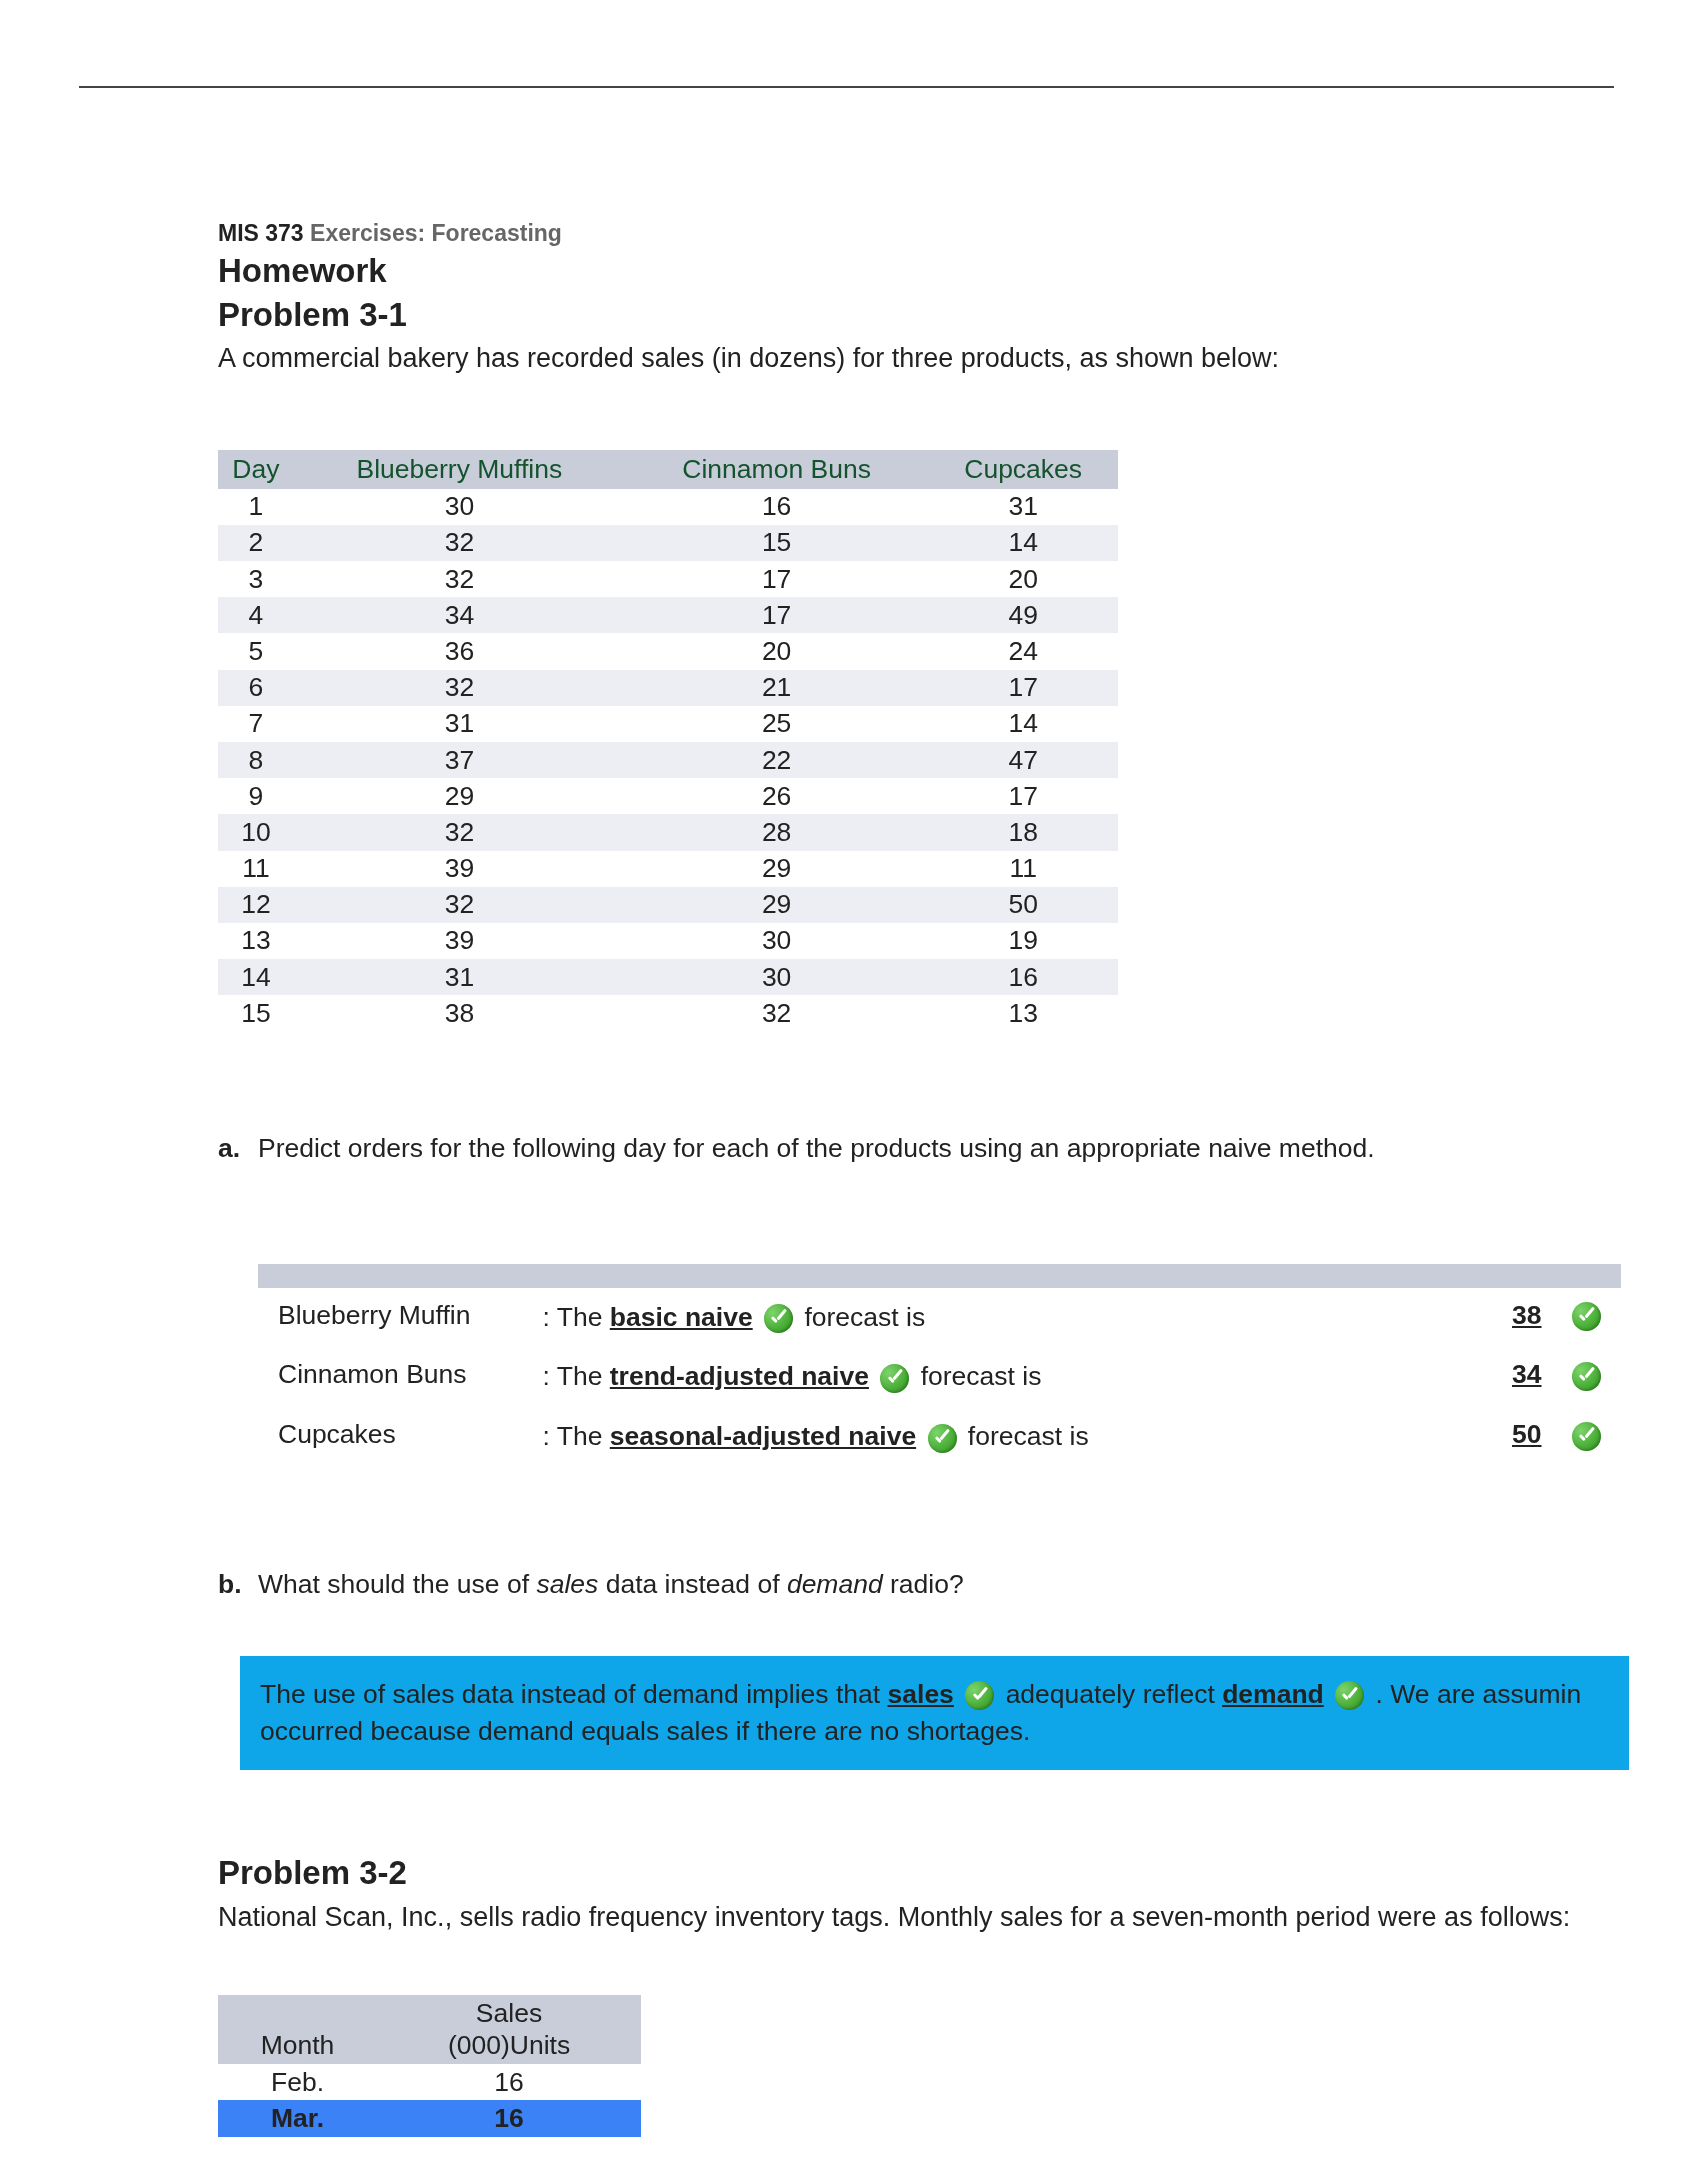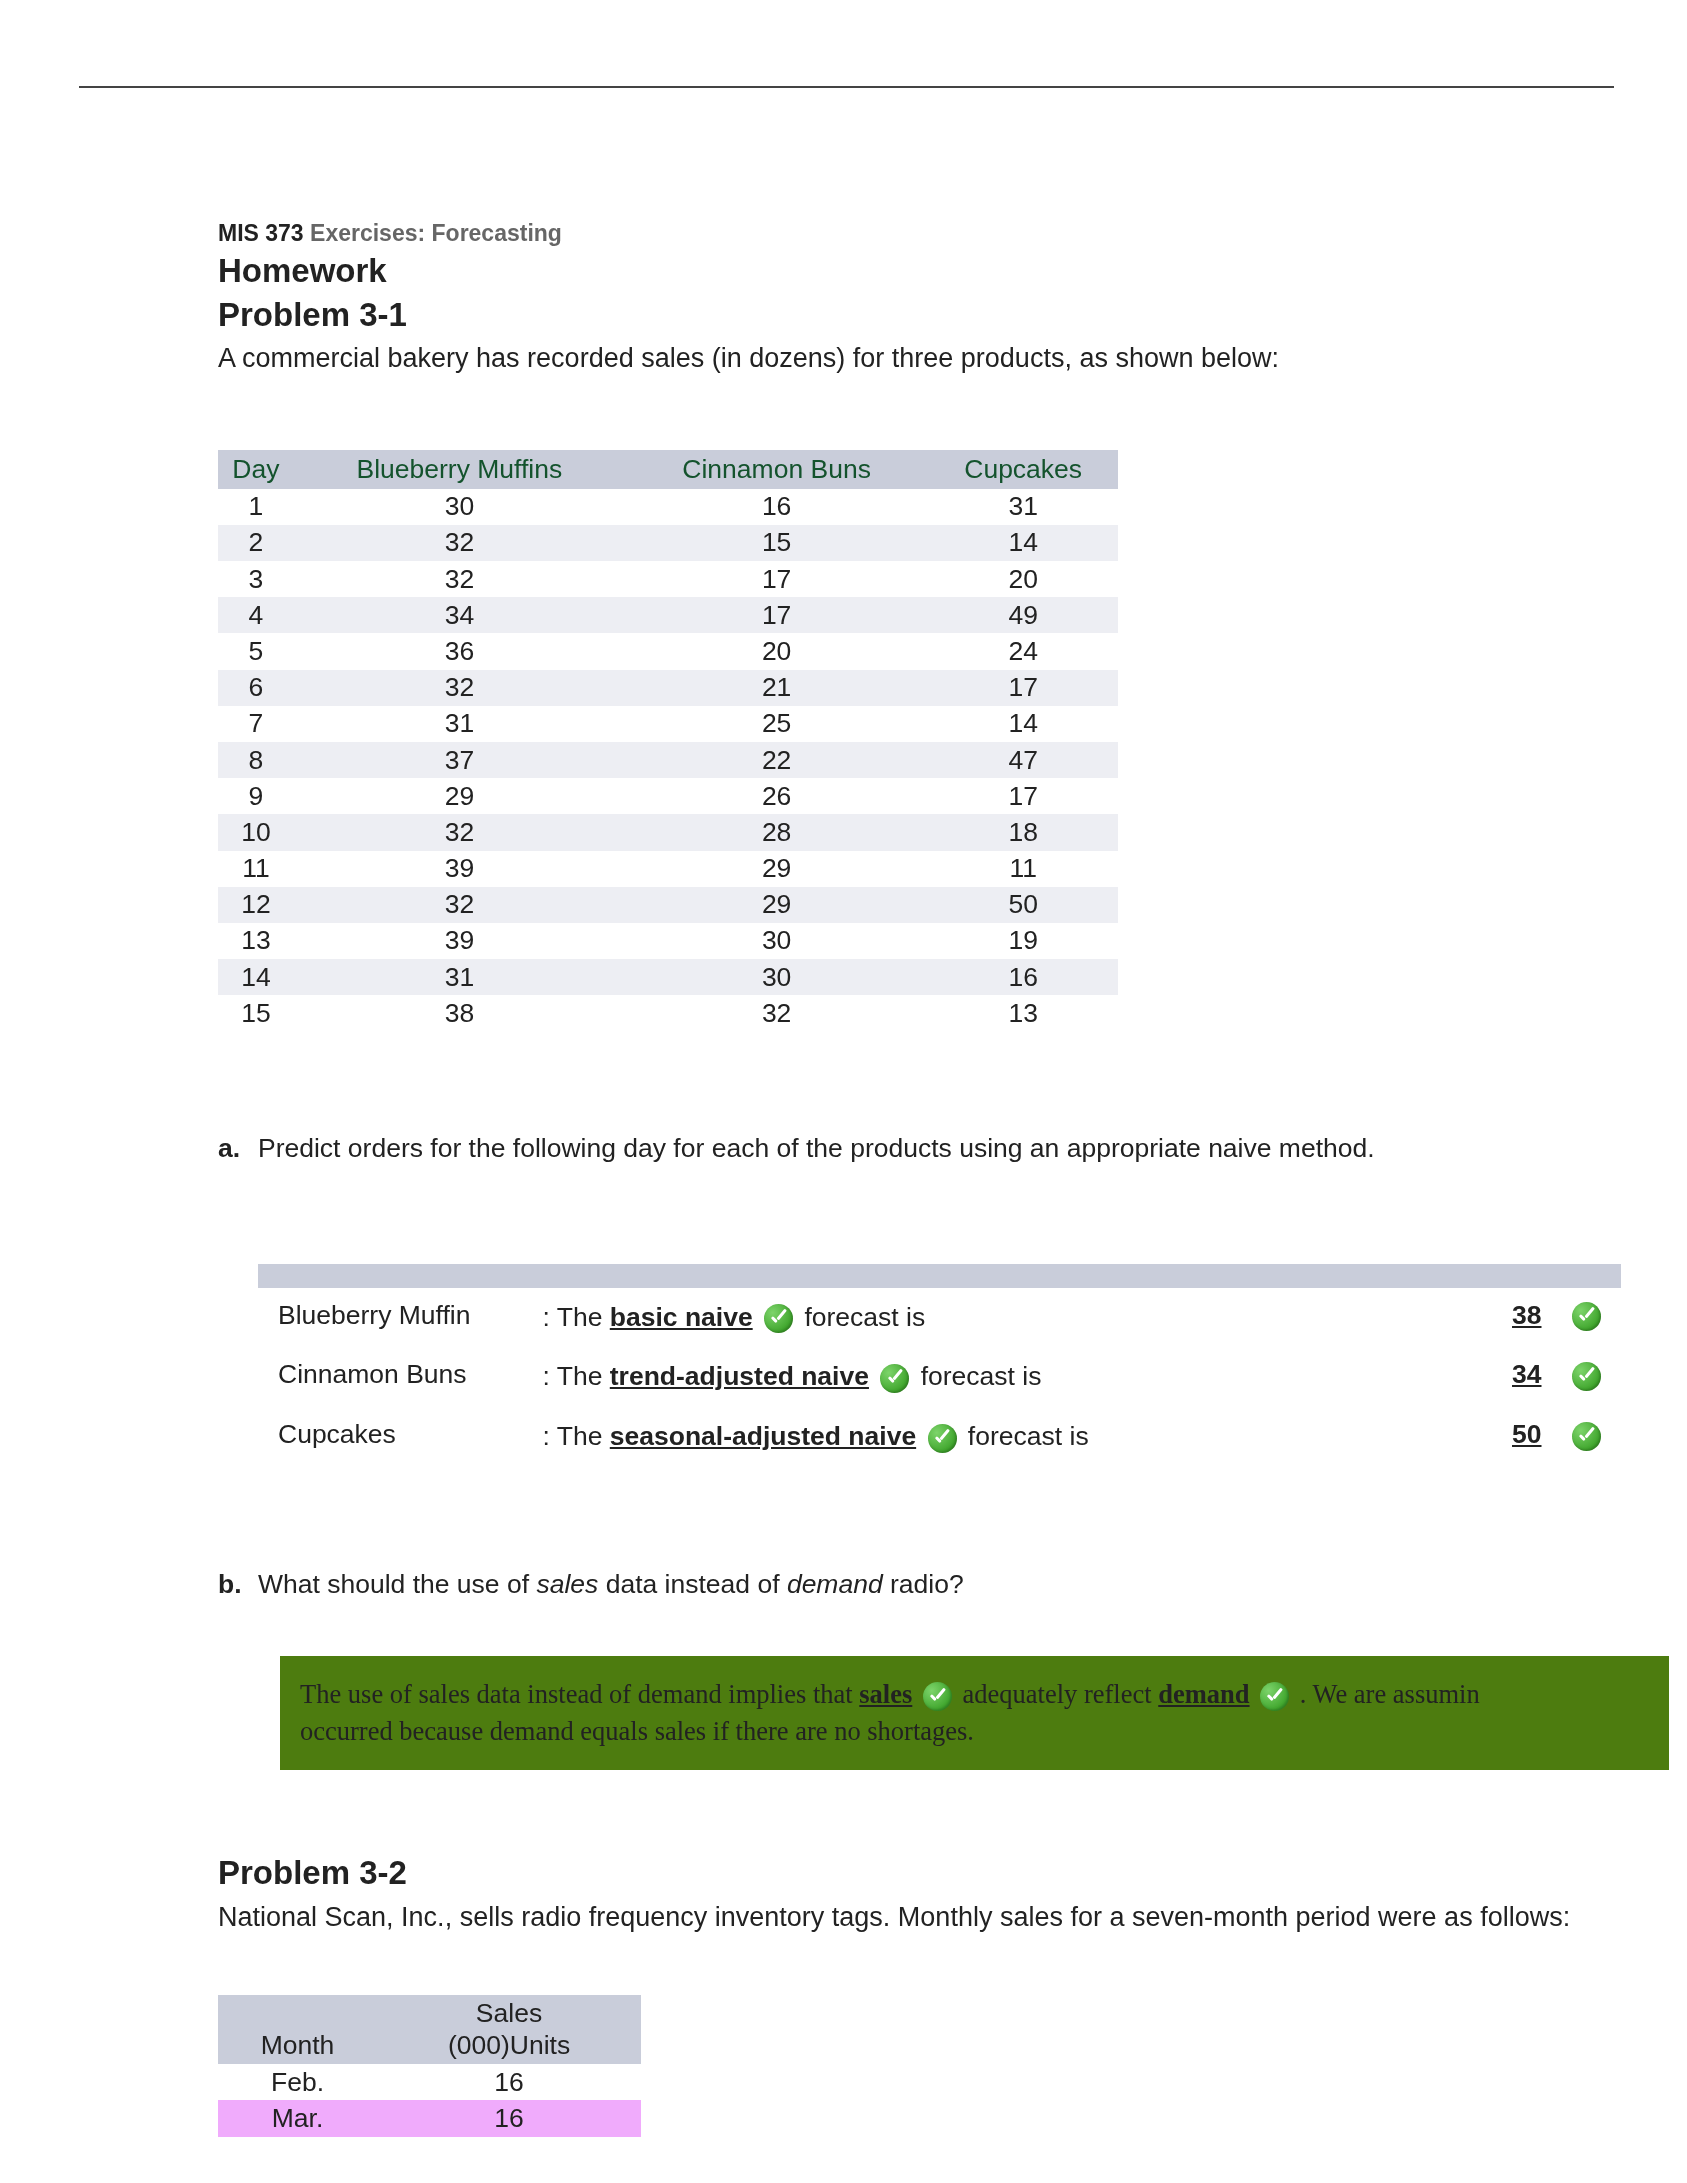--- a/index.html
+++ b/index.html
@@ -98,41 +98,40 @@
     content:"";
     position:absolute;
     left:10.6px;top:9.3px;
     width:13.2px;height:2.6px;
     background:#fff;
     transform:rotate(-50deg);
     border-radius:1.3px;
   }
   .note-block{
     margin-top:53px;
-    margin-left:62px;
-    background:#4d7c0f;
+    margin-left:22px;
+    background:#0ea5e9;
     padding:20px 20px 20px 20px;
     font-size:26.5px;
     line-height:1.4;
     width:1389px;
     box-sizing:border-box;
-    font-family:Liberation Serif, serif;
   }
   table.sales2{
     border-collapse:collapse;
     margin-top:60px;
     font-size:26.5px;
     width:423px;
   }
   table.sales2 th{
     background:#c9cdda;font-weight:400;text-align:center;padding:2.6px 0;
     line-height:1.2;
   }
   table.sales2 td{text-align:center;padding:2.6px 0;}
-  table.sales2 tr.alt td{background:#f0abfc;}
+  table.sales2 tr.alt td{background:#3b82f6;font-weight:bold;}
   .spacer{height:79px;}
 </style>
 </head>
 <body>
 
 <div class="page">
   <div class="top-rule"></div>
 
   <p class="course-line">
     <span class="strong">MIS 373</span>

